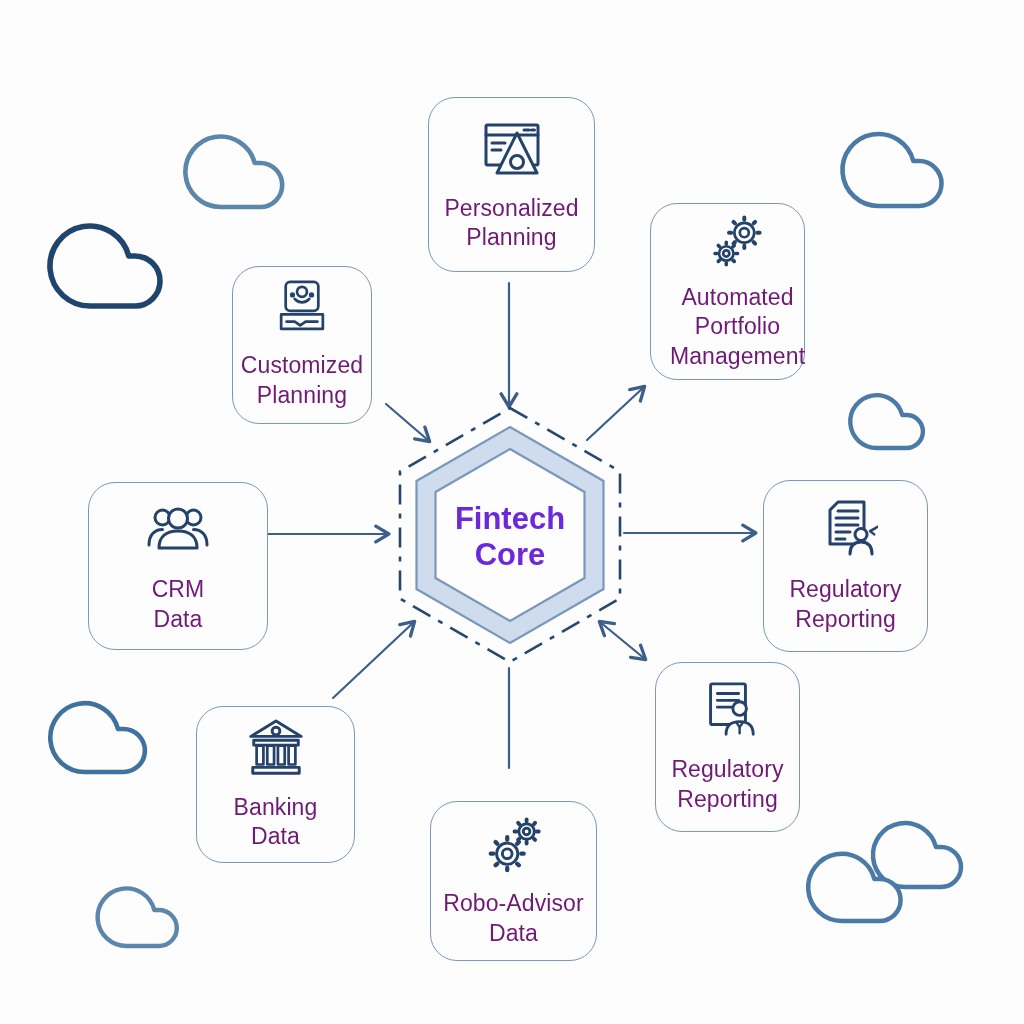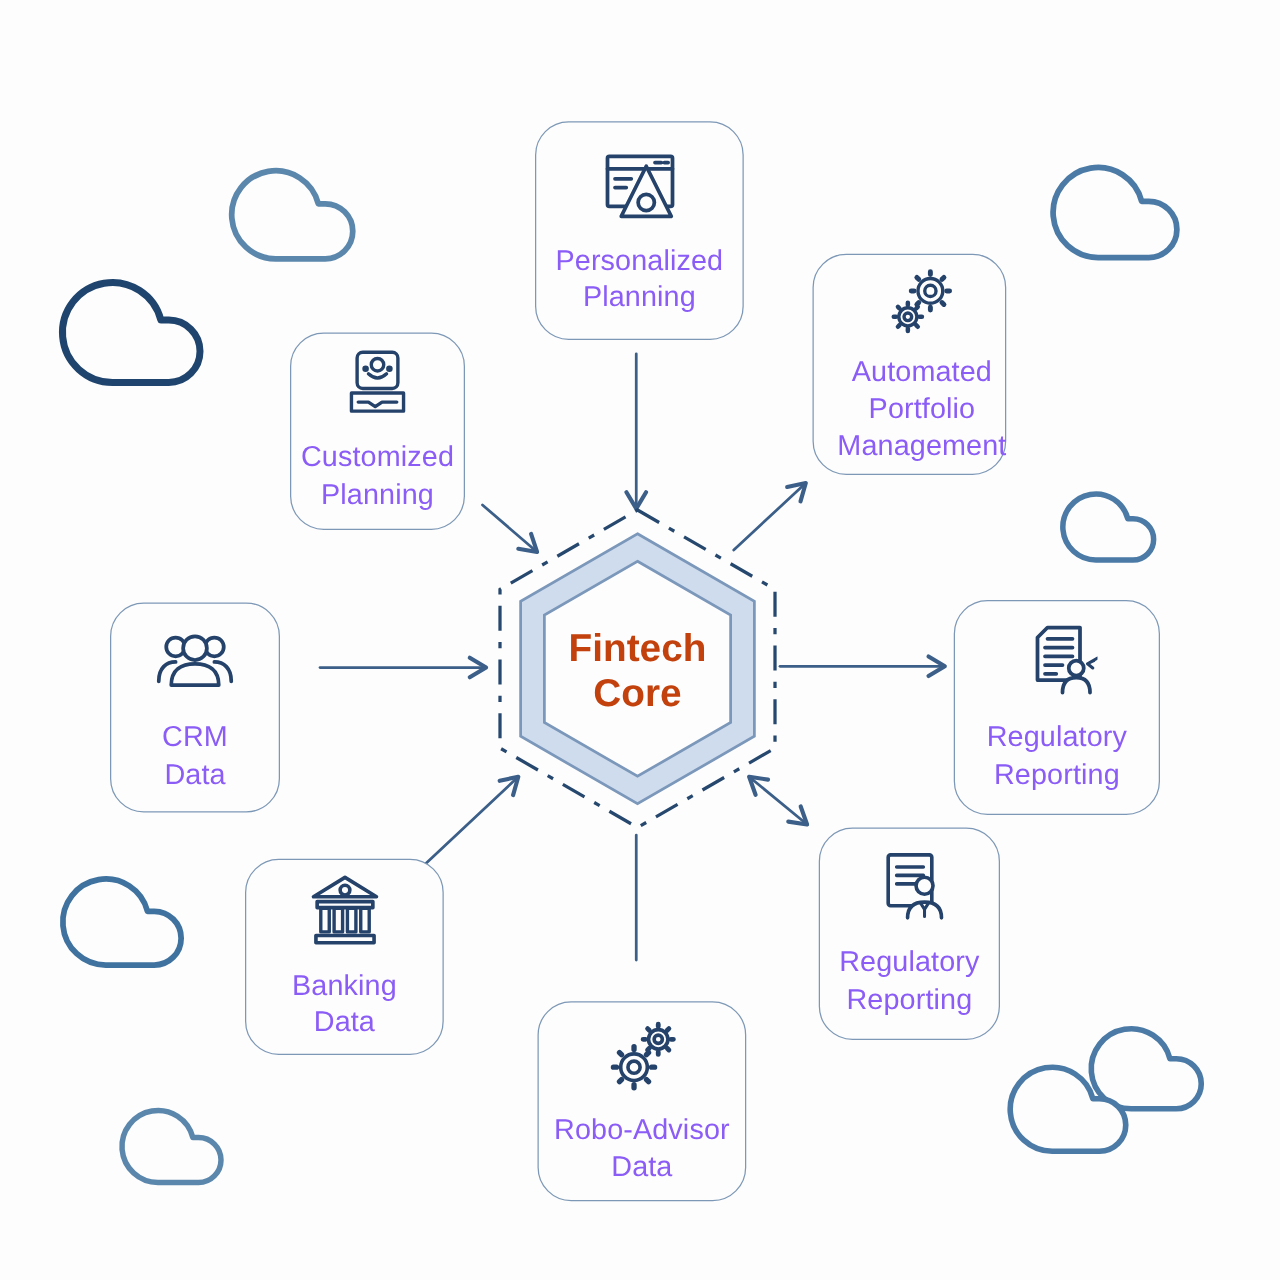--- a/index.html
+++ b/index.html
@@ -21,37 +21,37 @@
     flex-direction:column;
     align-items:center;
     justify-content:center;
     gap:13px;
     box-sizing:border-box;
     padding:8px 4px;
   }
   .node .label{
     white-space:pre-line;
     text-align:center;
-    color:#8b5cf6;
+    color:#701a75;
     font-size:23px;
     line-height:1.28;
     letter-spacing:.1px;
   }
   .node svg.icon{display:block;}
   .icon *{stroke:#24426a;}
   .rot180{transform:rotate(180deg);}
   #center-label{
     position:absolute;
     left:425px; top:492px; width:170px; height:90px;
     display:flex;align-items:center;justify-content:center;
     text-align:center;
     white-space:pre-line;
     font-size:31px;
     font-weight:bold;
-    color:#c2410c;
+    color:#6d28d9;
     line-height:1.16;
   }
 </style>
 </head>
 <body>
 
 <div id="canvas">
 
   <svg class="layer" width="1024" height="1024" viewBox="0 0 1024 1024">
     <defs>
@@ -153,21 +153,21 @@
           <path d="M45,7.5 V5.5 M45,28.5 V30.5 M34.5,18 H32.5 M55.5,18 H57.5
                    M37.6,10.6 L36.2,9.2 M52.4,25.4 L53.8,26.8 M37.6,25.4 L36.2,26.8 M52.4,10.6 L53.8,9.2"></path>
         </g>
       </g>
     </svg>
     <div class="label">Automated
 Portfolio
 Management</div>
   </div>
 
-  <div class="node" style="left:88px;top:482px;width:136px;height:168px;">
+  <div class="node" style="left:88px;top:482px;width:180px;height:168px;">
     <svg class="icon" width="64" height="64" viewBox="0 0 64 64" fill="none" stroke-width="3" stroke-linecap="round" stroke-linejoin="round">
       <circle cx="16.5" cy="19.5" r="7.5" fill="#fdfdfd"></circle>
       <circle cx="47.5" cy="19.5" r="7.5" fill="#fdfdfd"></circle>
       <path d="M3,47 C3,36.5 9,31.5 16.5,31.5"></path>
       <path d="M61,47 C61,36.5 55,31.5 47.5,31.5"></path>
       <path d="M13,50 C13,38 21,33 32,33 C43,33 51,38 51,50 Z" fill="#fdfdfd"></path>
       <circle cx="32" cy="20.5" r="9.5" fill="#fdfdfd"></circle>
     </svg>
     <div class="label">CRM
 Data</div>
@@ -180,21 +180,21 @@
       <path d="M36,56 C36,47 41,44 47,44 C53,44 58,47 58,56" fill="#fdfdfd"></path>
       <circle cx="47" cy="36.5" r="6" fill="#fdfdfd"></circle>
       <g stroke-width="2.4">
         <path d="M64,28.5 L56,33 M61,30.6 L56,33 L60.2,36.4"></path>
       </g>
     </svg>
     <div class="label">Regulatory
 Reporting</div>
   </div>
 
-  <div class="node" style="left:196px;top:687px;width:159px;height:157px;">
+  <div class="node" style="left:196px;top:706px;width:159px;height:157px;">
     <svg class="icon" width="62" height="62" viewBox="0 0 64 64" fill="none" stroke-width="3" stroke-linecap="round" stroke-linejoin="round">
       <path d="M32,3 L6,19 H58 Z"></path>
       <circle cx="32" cy="13.5" r="4"></circle>
       <rect x="9" y="23" width="46" height="5"></rect>
       <g stroke-width="2.8">
         <rect x="12" y="28.5" width="7" height="19.5"></rect>
         <rect x="23" y="28.5" width="7" height="19.5"></rect>
         <rect x="34" y="28.5" width="7" height="19.5"></rect>
         <rect x="45" y="28.5" width="7" height="19.5"></rect>
       </g>

